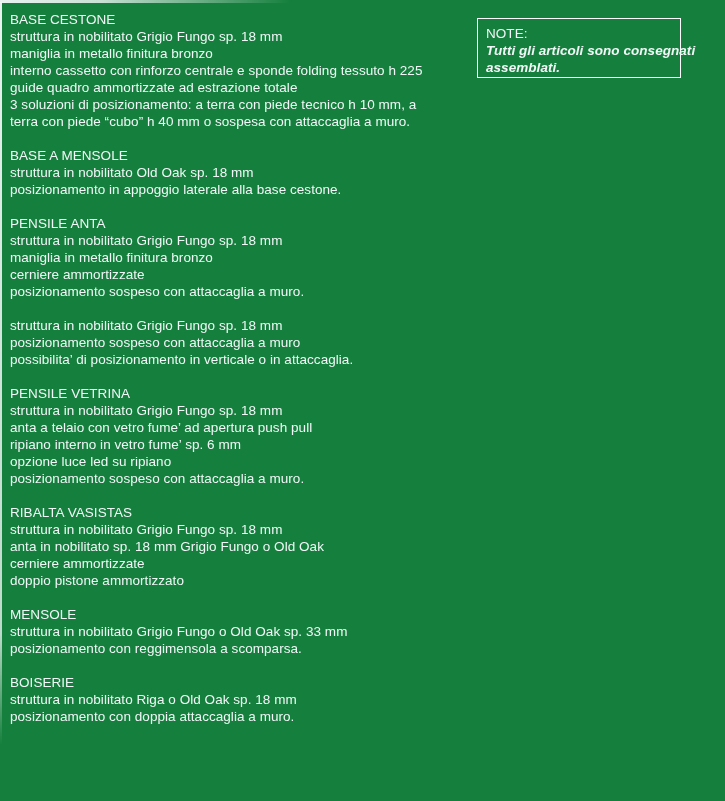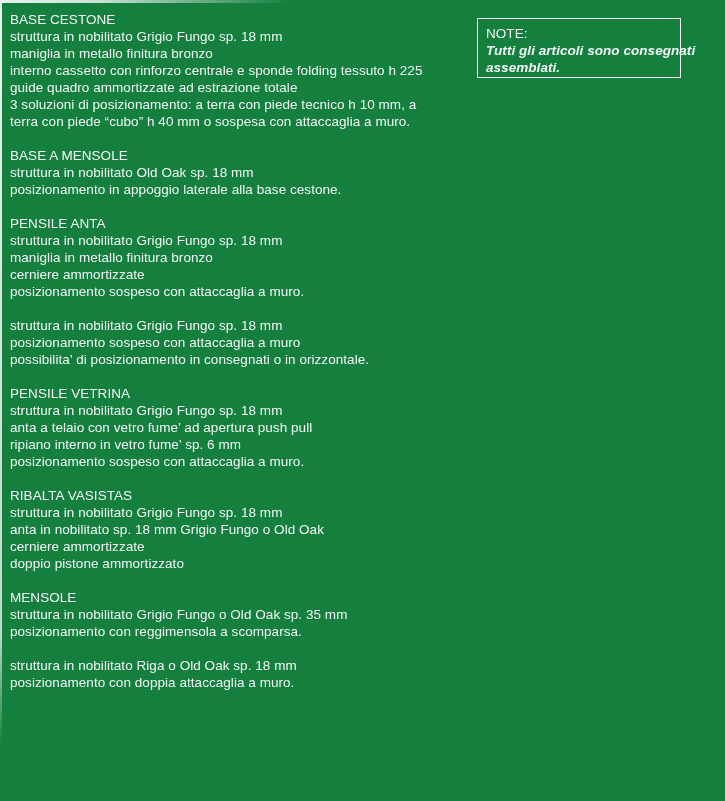--- a/index.html
+++ b/index.html
@@ -110,42 +110,44 @@
       <section>
         <h2>PENSILE ANTA</h2>
         <p>struttura in nobilitato Grigio Fungo sp. 18 mm</p>
         <p>maniglia in metallo finitura bronzo</p>
         <p>cerniere ammortizzate</p>
         <p>posizionamento sospeso con attaccaglia a muro.</p>
       </section>
       <section>
         <p>struttura in nobilitato Grigio Fungo sp. 18 mm</p>
         <p>posizionamento sospeso con attaccaglia a muro</p>
-        <p>possibilita’ di posizionamento in consegnati o in orizzontale.</p>
+        <p>possibilita’ di posizionamento in verticale o in attaccaglia.</p>
       </section>
       <section>
         <h2>PENSILE VETRINA</h2>
         <p>struttura in nobilitato Grigio Fungo sp. 18 mm</p>
         <p>anta a telaio con vetro fume’ ad apertura push pull</p>
         <p>ripiano interno in vetro fume’ sp. 6 mm</p>
+        <p>opzione luce led su ripiano</p>
         <p>posizionamento sospeso con attaccaglia a muro.</p>
       </section>
       <section>
         <h2>RIBALTA VASISTAS</h2>
         <p>struttura in nobilitato Grigio Fungo sp. 18 mm</p>
         <p>anta in nobilitato sp. 18 mm Grigio Fungo o Old Oak</p>
         <p>cerniere ammortizzate</p>
         <p>doppio pistone ammortizzato</p>
       </section>
       <section>
         <h2>MENSOLE</h2>
-        <p>struttura in nobilitato Grigio Fungo o Old Oak sp. 35 mm</p>
+        <p>struttura in nobilitato Grigio Fungo o Old Oak sp. 33 mm</p>
         <p>posizionamento con reggimensola a scomparsa.</p>
       </section>
       <section>
+        <h2>BOISERIE</h2>
         <p>struttura in nobilitato Riga o Old Oak sp. 18 mm</p>
         <p>posizionamento con doppia attaccaglia a muro.</p>
       </section>
     </div>
 
   <div class="note-box" style="border-color: rgb(253, 254, 254);">
     <p class="note-title">NOTE:</p>
     <p class="note-line">Tutti gli articoli sono consegnati</p>
     <p class="note-line">assemblati.</p>
   </div>

